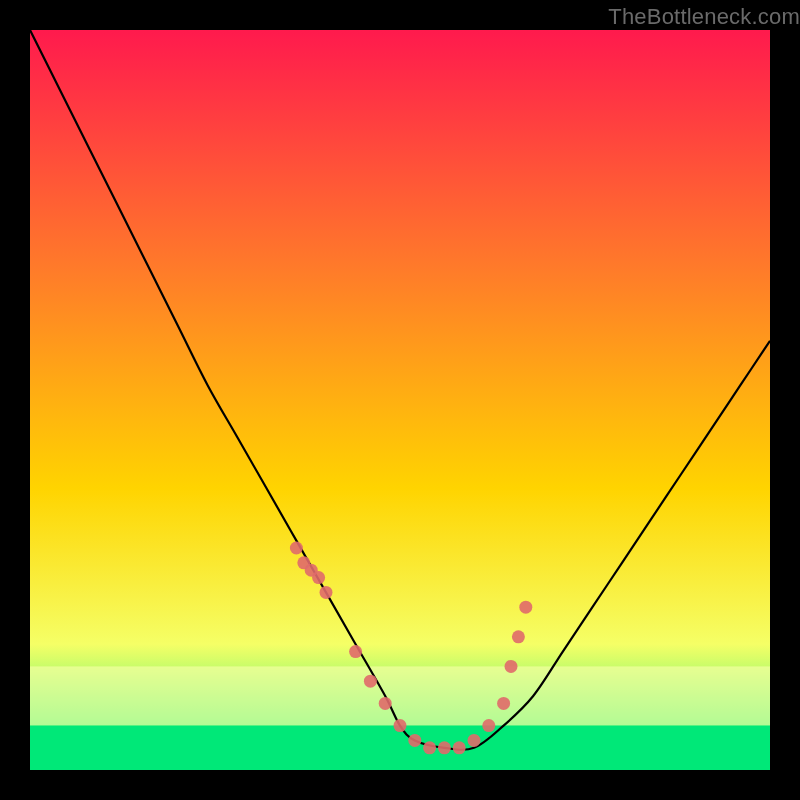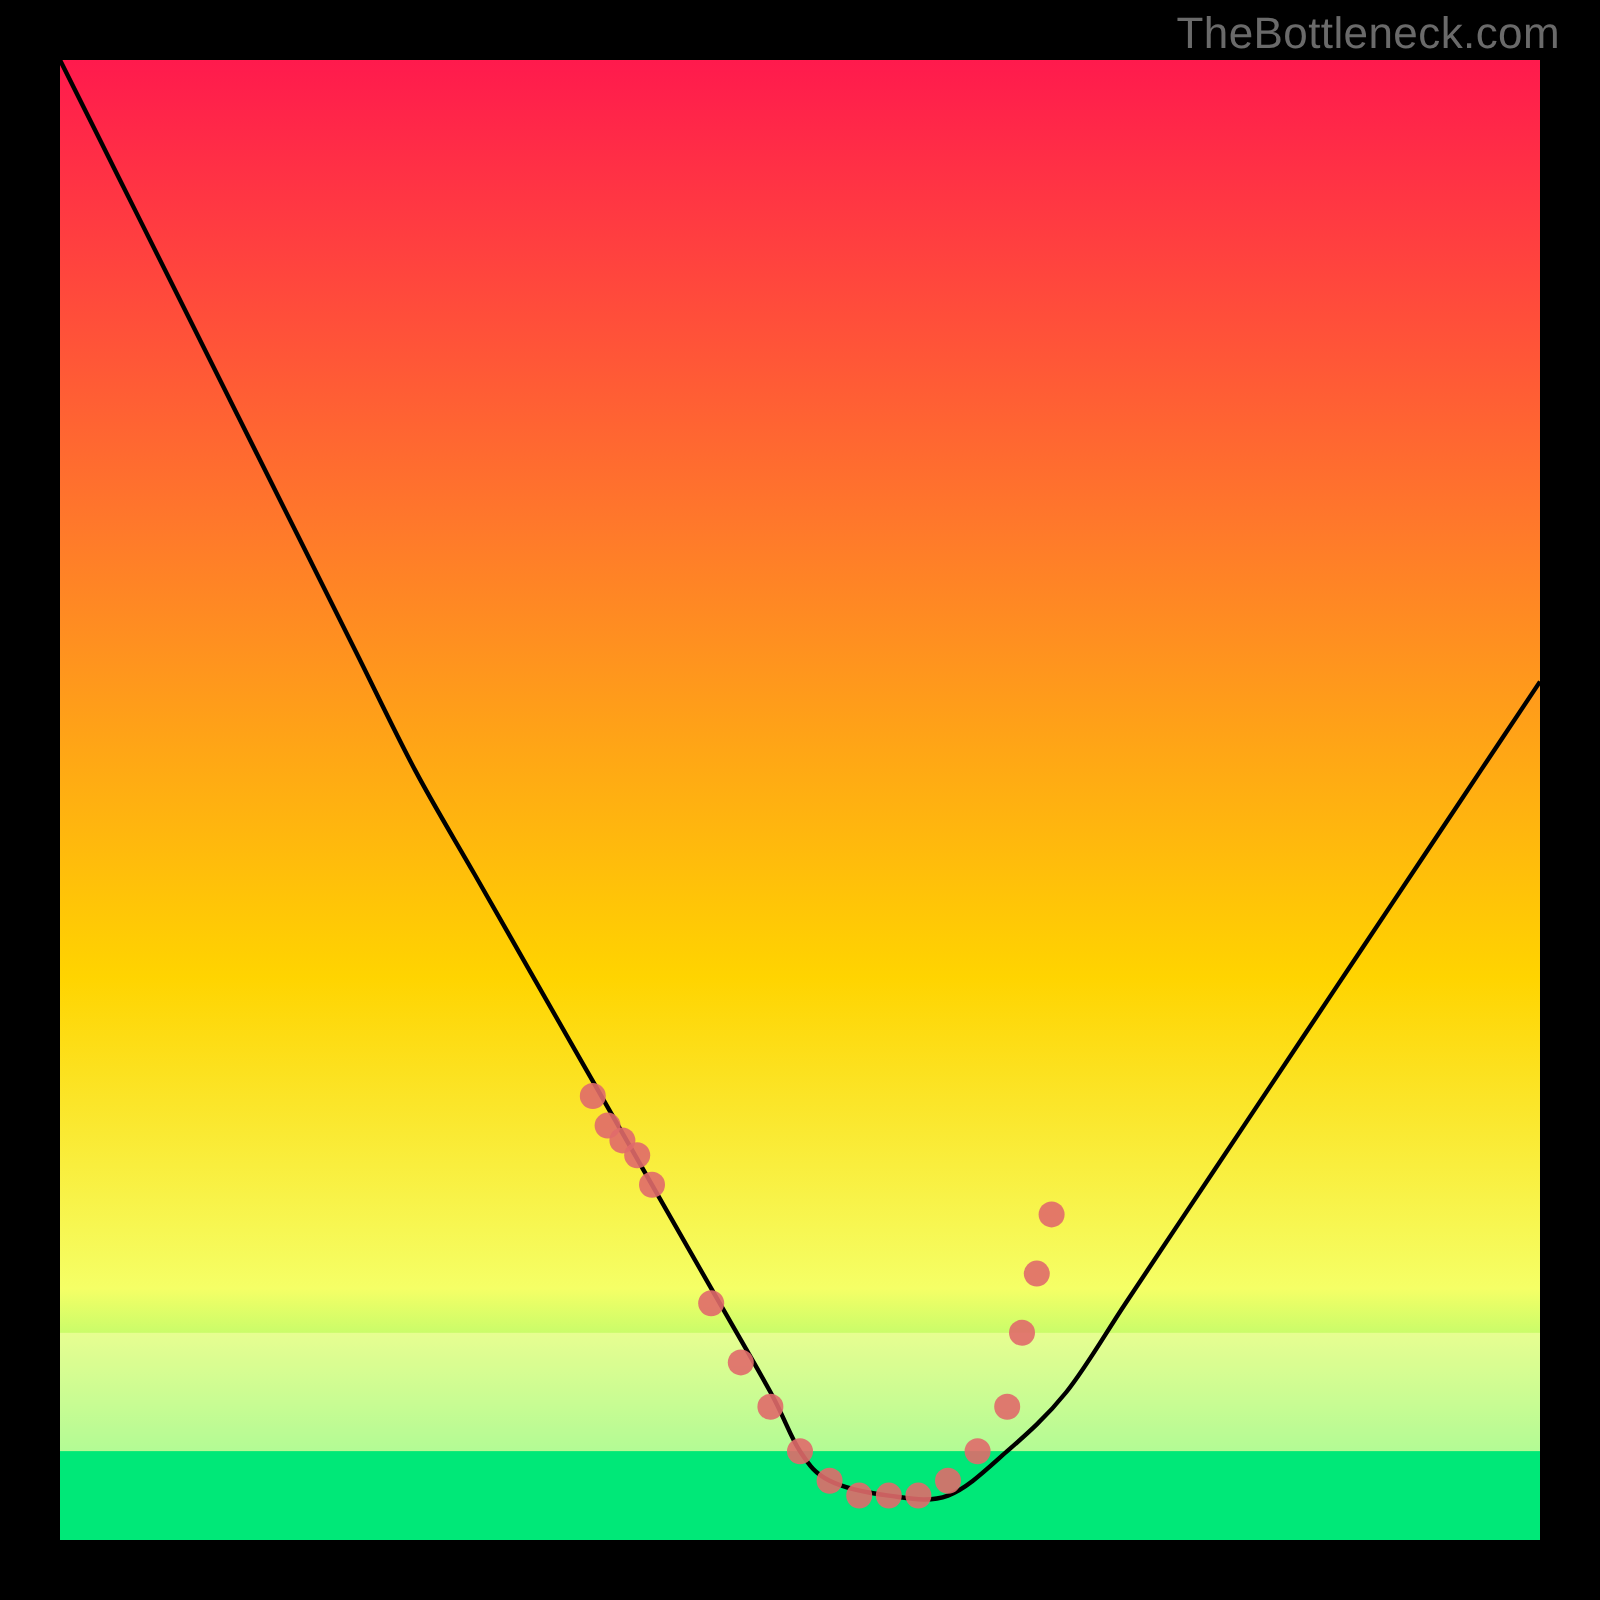--- a/index.html
+++ b/index.html
@@ -7,21 +7,21 @@
     padding: 0;
     width: 800px;
     height: 800px;
     overflow: hidden;
     background: #000;
     font-family: Arial, Helvetica, sans-serif;
   }
   .watermark {
     position: absolute;
     top: 4px;
-    right: 20px;
+    right: 0;
     color: #6a6a6a;
     font-size: 22px;
     font-weight: 400;
     letter-spacing: 0.2px;
     z-index: 30;
   }
   .plot-wrap {
     position: absolute;
     left: 30px;
     top: 30px;

